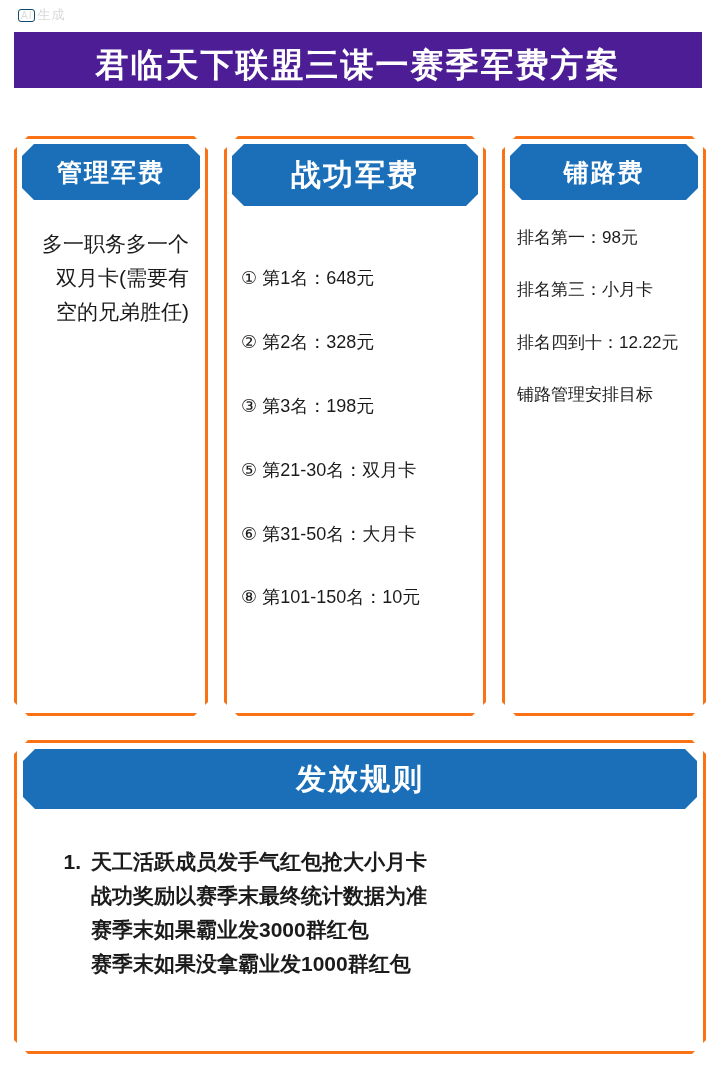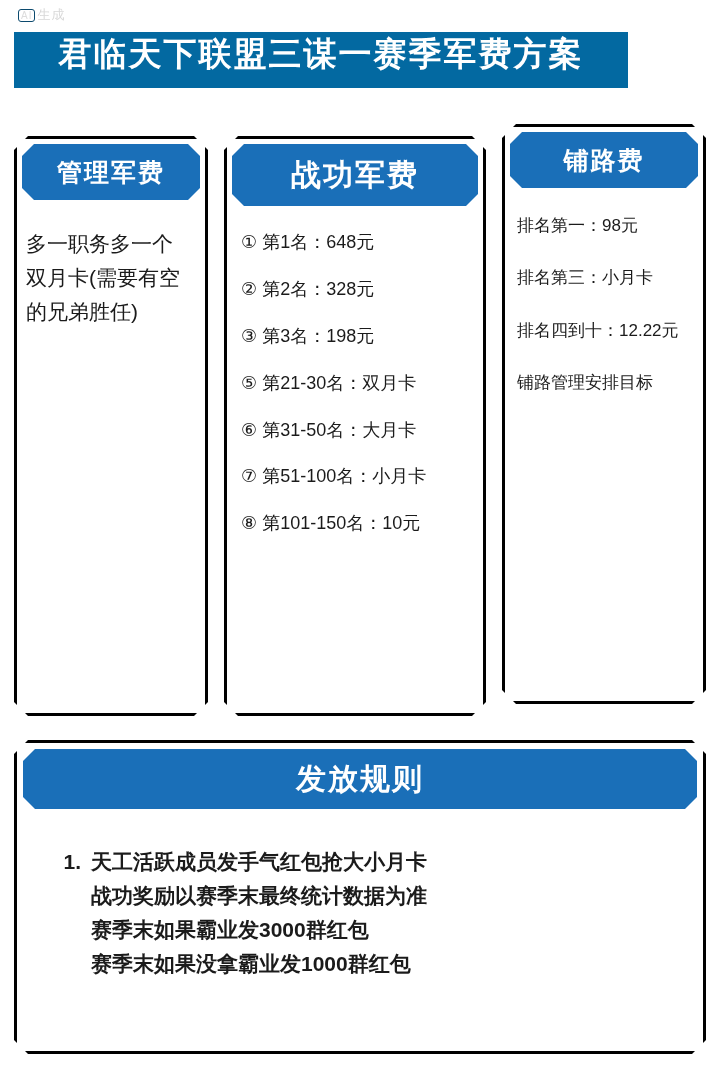--- a/index.html
+++ b/index.html
@@ -31,39 +31,39 @@
     margin-right: 2px;
     font-size: 10px;
     color: #dcdcdc;
   }
 
   
   .title-banner {
     position: absolute;
     top: 32px;
     left: 14px;
-    width: 614px;
+    width: 688px;
     height: 56px;
-    background: #0369a1;
+    background: #4c1d95;
     display: flex;
-    align-items: flex-start;
+    align-items: flex-end;
     justify-content: center;
   }
   .title-banner .title-text {
     color: #ffffff;
     font-size: 33px;
     font-weight: bold;
     letter-spacing: 2px;
     white-space: nowrap;
   }
 
   
   .panel {
     position: absolute;
-    border: 3px solid #000000;
+    border: 3px solid #f97316;
     box-sizing: border-box;
     background: #ffffff;
     
     clip-path: polygon(14px 0, calc(100% - 14px) 0, 100% 14px, 100% calc(100% - 14px), calc(100% - 14px) 100%, 14px 100%, 0 calc(100% - 14px), 0 14px);
   }
   .panel-head {
     position: relative;
     background: #1a6fb8;
     margin: 5px;
     height: 56px;
@@ -83,36 +83,36 @@
   }
   .line {
     color: #1b1b1b;
     line-height: 1.55;
     white-space: nowrap;
   }
 
   
   #panel-manage { left: 14px; top: 136px; width: 194px; height: 580px; }
   #panel-manage .panel-head .head-text { font-size: 25px; }
-  #panel-manage .panel-body { padding: 22px 16px 0 9px; }
+  #panel-manage .panel-body { padding: 22px 16px 0 20px; text-align: right; }
   #panel-manage .line {
     font-size: 21px;
     line-height: 1.62;
     white-space: normal;
   }
 
   
   #panel-merit { left: 224px; top: 136px; width: 262px; height: 580px; }
   #panel-merit .panel-head { height: 62px; }
   #panel-merit .panel-head .head-text { font-size: 30px; }
   #panel-merit .panel-body { padding: 18px 10px 0 14px; }
-  #panel-merit .line { font-size: 18px; margin-bottom: 19px; }
-
-  
-  #panel-road { left: 502px; top: 124px; width: 204px; height: 580px; }
+  #panel-merit .line { font-size: 18px; margin-bottom: 19px; margin-top: 36px; }
+
+  
+  #panel-road { left: 502px; top: 136px; width: 204px; height: 580px; }
   #panel-road .panel-head .head-text { font-size: 25px; }
   #panel-road .panel-body { padding: 20px 8px 0 12px; }
   #panel-road .line { font-size: 17px; margin-bottom: 26px; }
 
   
   #panel-rules { left: 14px; top: 740px; width: 692px; height: 314px; }
   #panel-rules .panel-head { height: 60px; margin: 6px; }
   #panel-rules .panel-head .head-text { font-size: 30px; }
   #panel-rules .panel-body { padding: 30px 20px 0 40px; }
   .rule-item {
@@ -159,21 +159,20 @@
 <div class="panel" id="panel-merit">
   <div class="panel-head">
     <span class="head-text">战功军费</span>
   </div>
   <div class="panel-body">
     <div class="line">① 第1名：648元</div>
     <div class="line">② 第2名：328元</div>
     <div class="line">③ 第3名：198元</div>
     <div class="line">⑤ 第21-30名：双月卡</div>
     <div class="line">⑥ 第31-50名：大月卡</div>
-    <div class="line">⑦ 第51-100名：小月卡</div>
     <div class="line">⑧ 第101-150名：10元</div>
   </div>
 </div>
 
 <div class="panel" id="panel-road">
   <div class="panel-head">
     <span class="head-text">铺路费</span>
   </div>
   <div class="panel-body">
     <div class="line">排名第一：98元</div>

